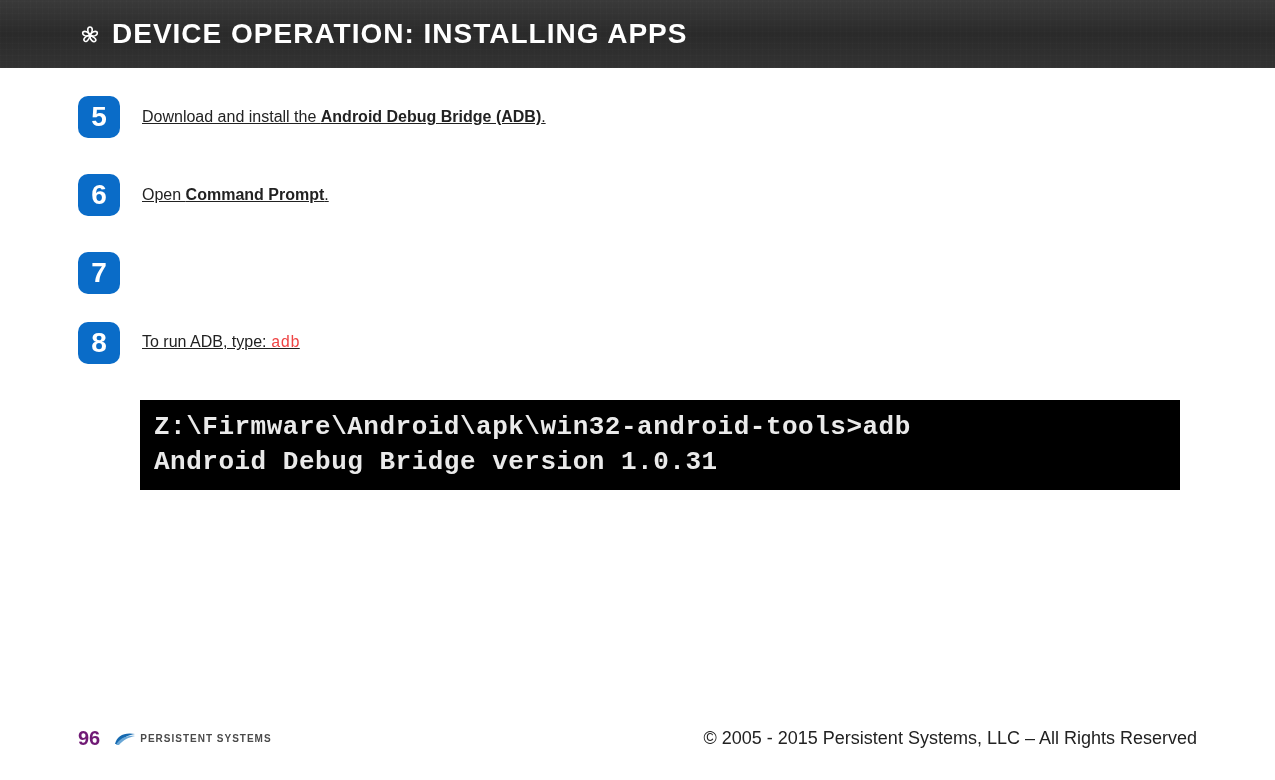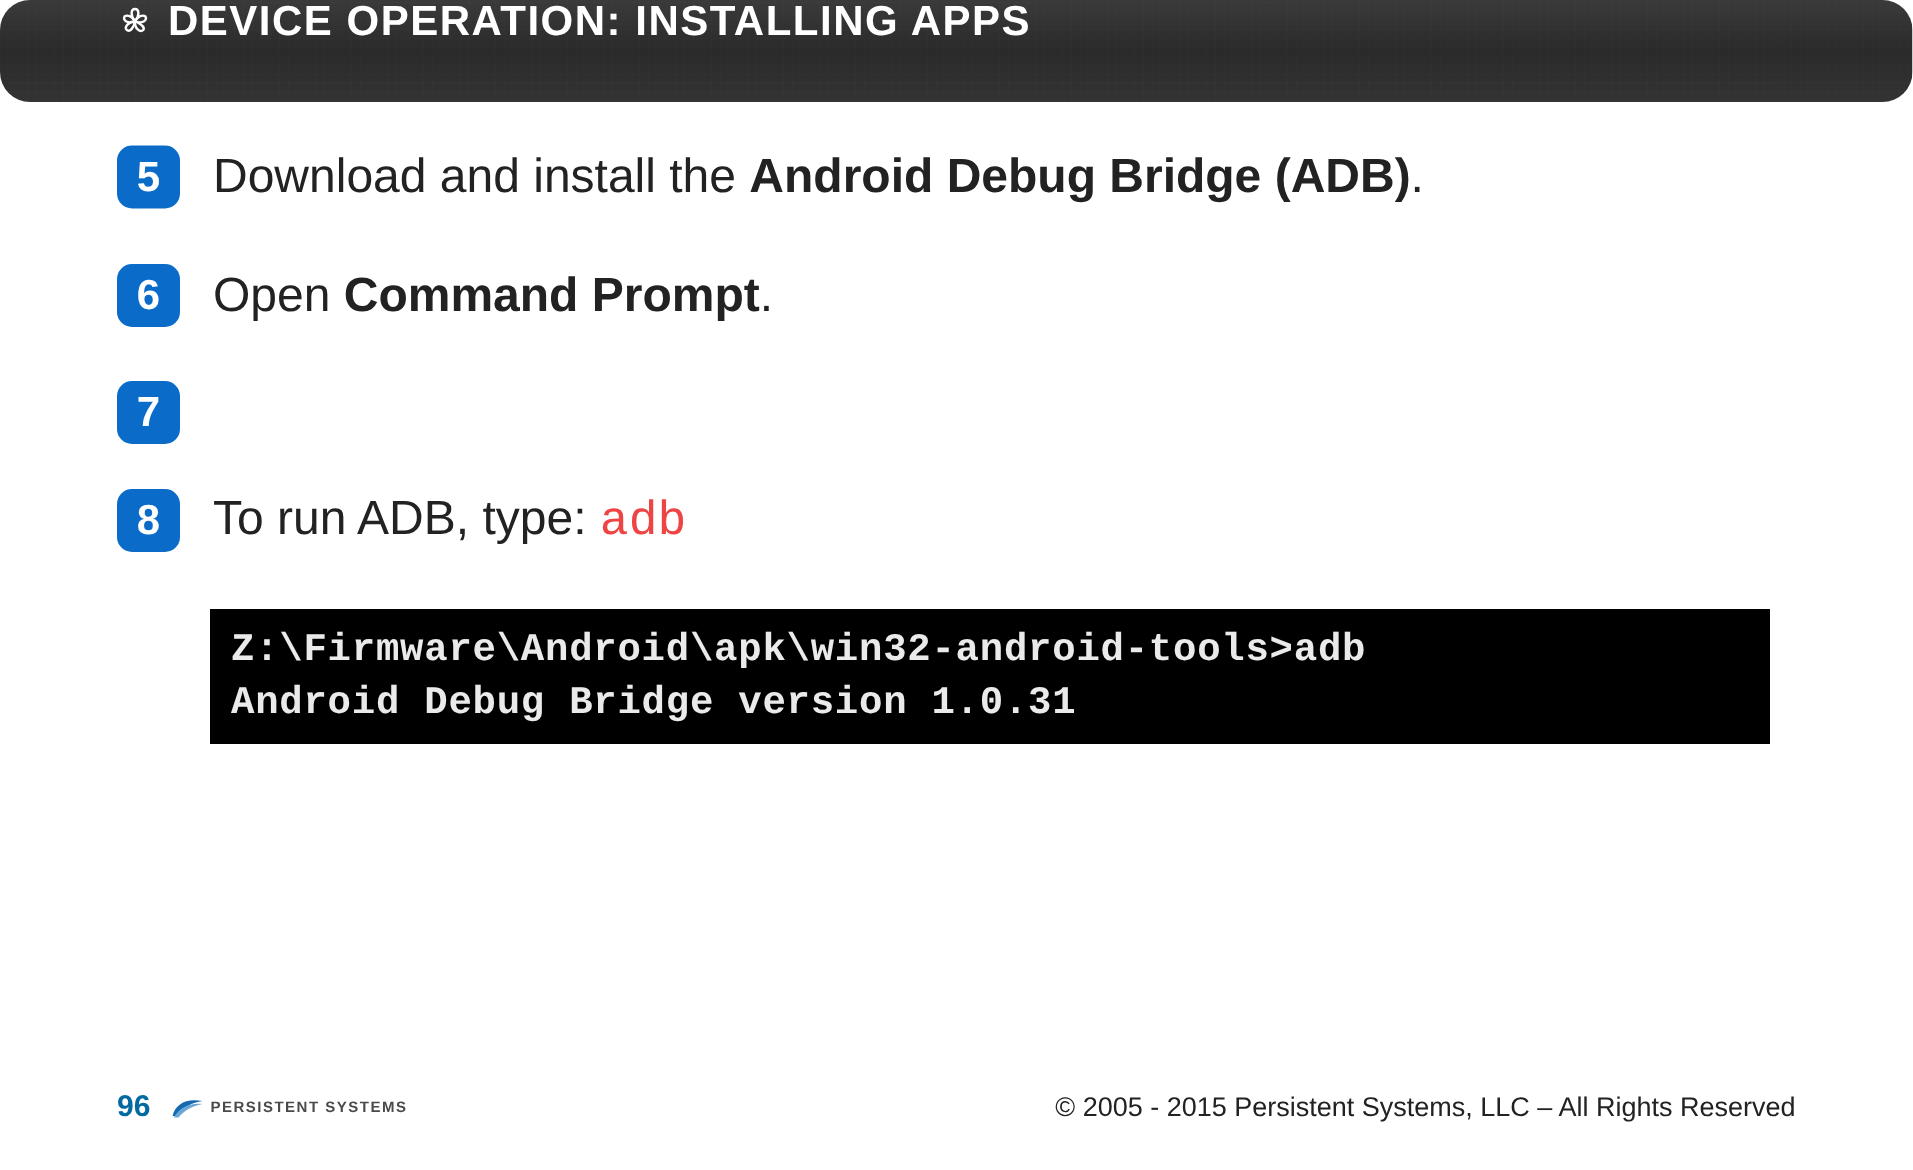--- a/index.html
+++ b/index.html
@@ -14,24 +14,23 @@
       background: #ffffff;
       position: relative;
       overflow: hidden;
     }
     .header-bar {
       width: 100%;
       height: 68px;
       background: linear-gradient(to bottom, #3a3a3a 0%, #2a2a2a 50%, #333 100%);
       position: relative;
       display: flex;
-      align-items: flex-start;
+      align-items: center;
       padding-left: 78px;
       padding-top: 0px;
-      border-radius: 20px;
     }
     .header-bar::before {
       content: "";
       position: absolute;
       inset: 0;
       background-image:
         repeating-linear-gradient(0deg, rgba(255,255,255,0.03) 0 1px, transparent 1px 6px),
         repeating-linear-gradient(90deg, rgba(255,255,255,0.03) 0 1px, transparent 1px 6px);
       opacity: 0.4;
       pointer-events: none;
@@ -70,23 +69,24 @@
       color: #ffffff;
       font-size: 28px;
       font-weight: 700;
       display: flex;
       align-items: center;
       justify-content: center;
       margin-right: 22px;
       flex-shrink: 0;
     }
     .step-text {
-      font-size: 32px;
+      font-size: 16px;
       color: #222222;
       line-height: 1.35;
+      text-decoration: underline;
     }
     .step-text .bold {
       font-weight: 700;
     }
     .step-text .mono {
       font-family: "Courier New", Courier, monospace;
       color: #ef4444;
       text-align: center;
     }
     .terminal {
@@ -115,21 +115,21 @@
       justify-content: space-between;
     }
     .footer-left {
       display: flex;
       align-items: center;
       gap: 14px;
     }
     .page-number {
       font-size: 20px;
       font-weight: 700;
-      color: #0369a1;
+      color: #701a75;
     }
     .logo-wrap {
       display: flex;
       align-items: center;
       gap: 4px;
     }
     .logo-swoosh {
       width: 22px;
       height: 18px;
     }

